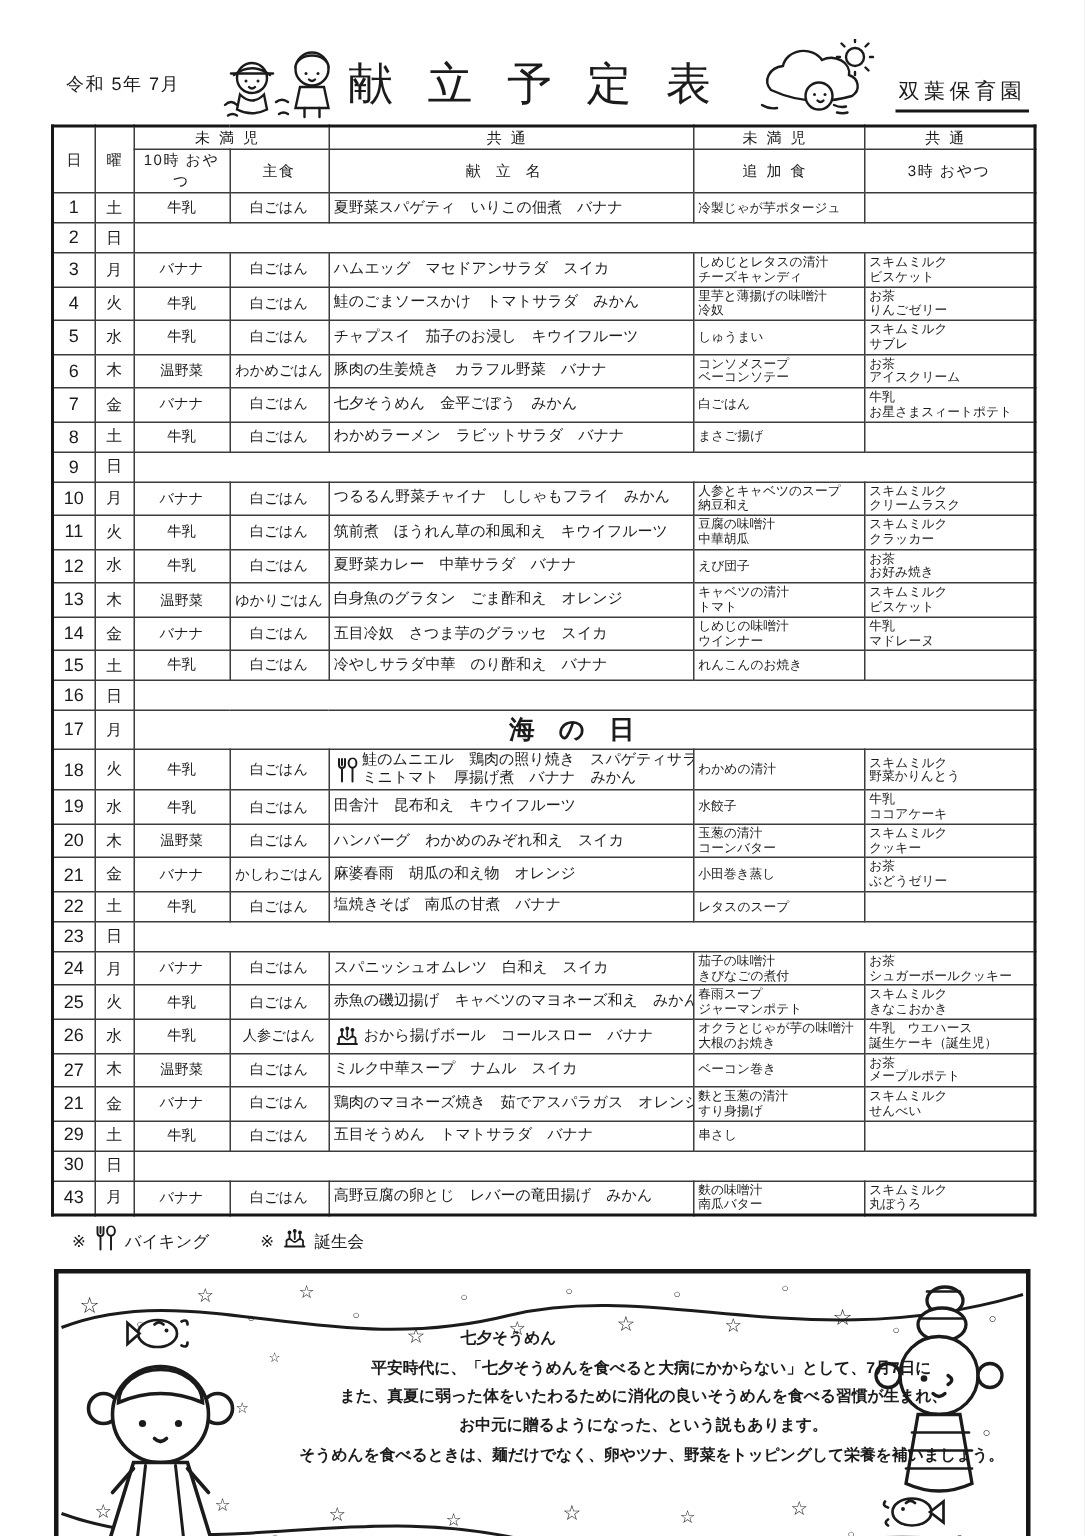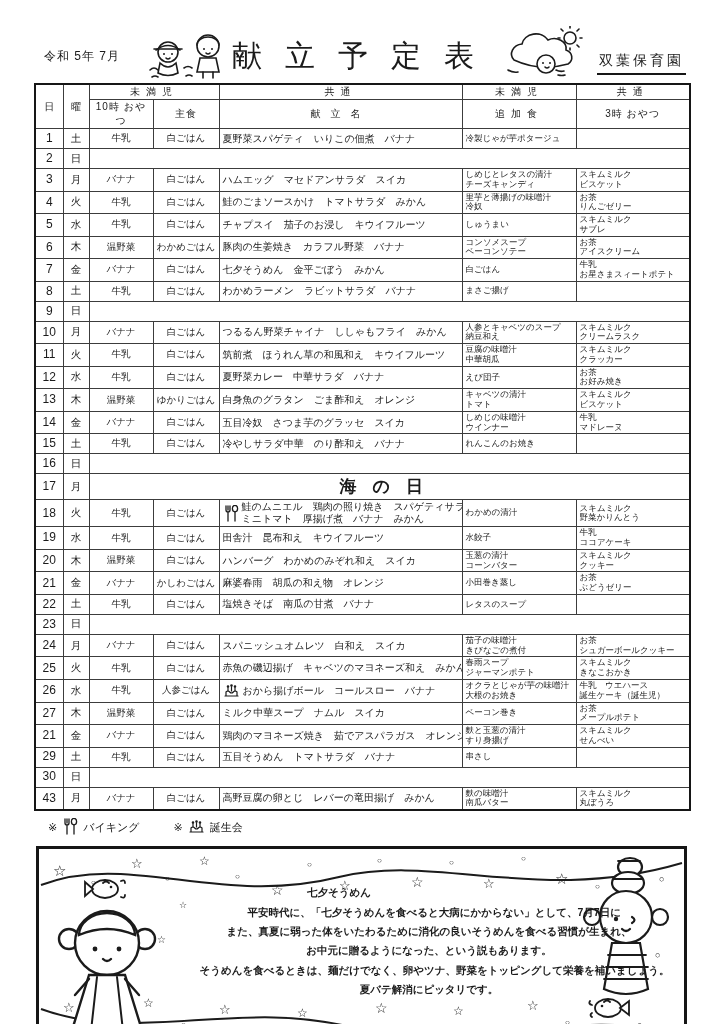--- a/index.html
+++ b/index.html
@@ -622,18 +622,17 @@
       </g>
     </svg>
 
     <div class="note">
       <div class="note-title">七夕そうめん</div>
       <div class="note-lines">
           <div class="note-line">　平安時代に、「七夕そうめんを食べると大病にかからない」として、7月7日に</div>
           <div class="note-line">また、真夏に弱った体をいたわるために消化の良いそうめんを食べる習慣が生まれ、</div>
           <div class="note-line">お中元に贈るようになった、という説もあります。</div>
           <div class="note-line">　そうめんを食べるときは、麺だけでなく、卵やツナ、野菜をトッピングして栄養を補いましょう。</div>
-          <div class="note-line">夏バテ解消にピッタリです。</div>
         </div>
     </div>
   </div>
 
 </div>
 
 </body></html>

